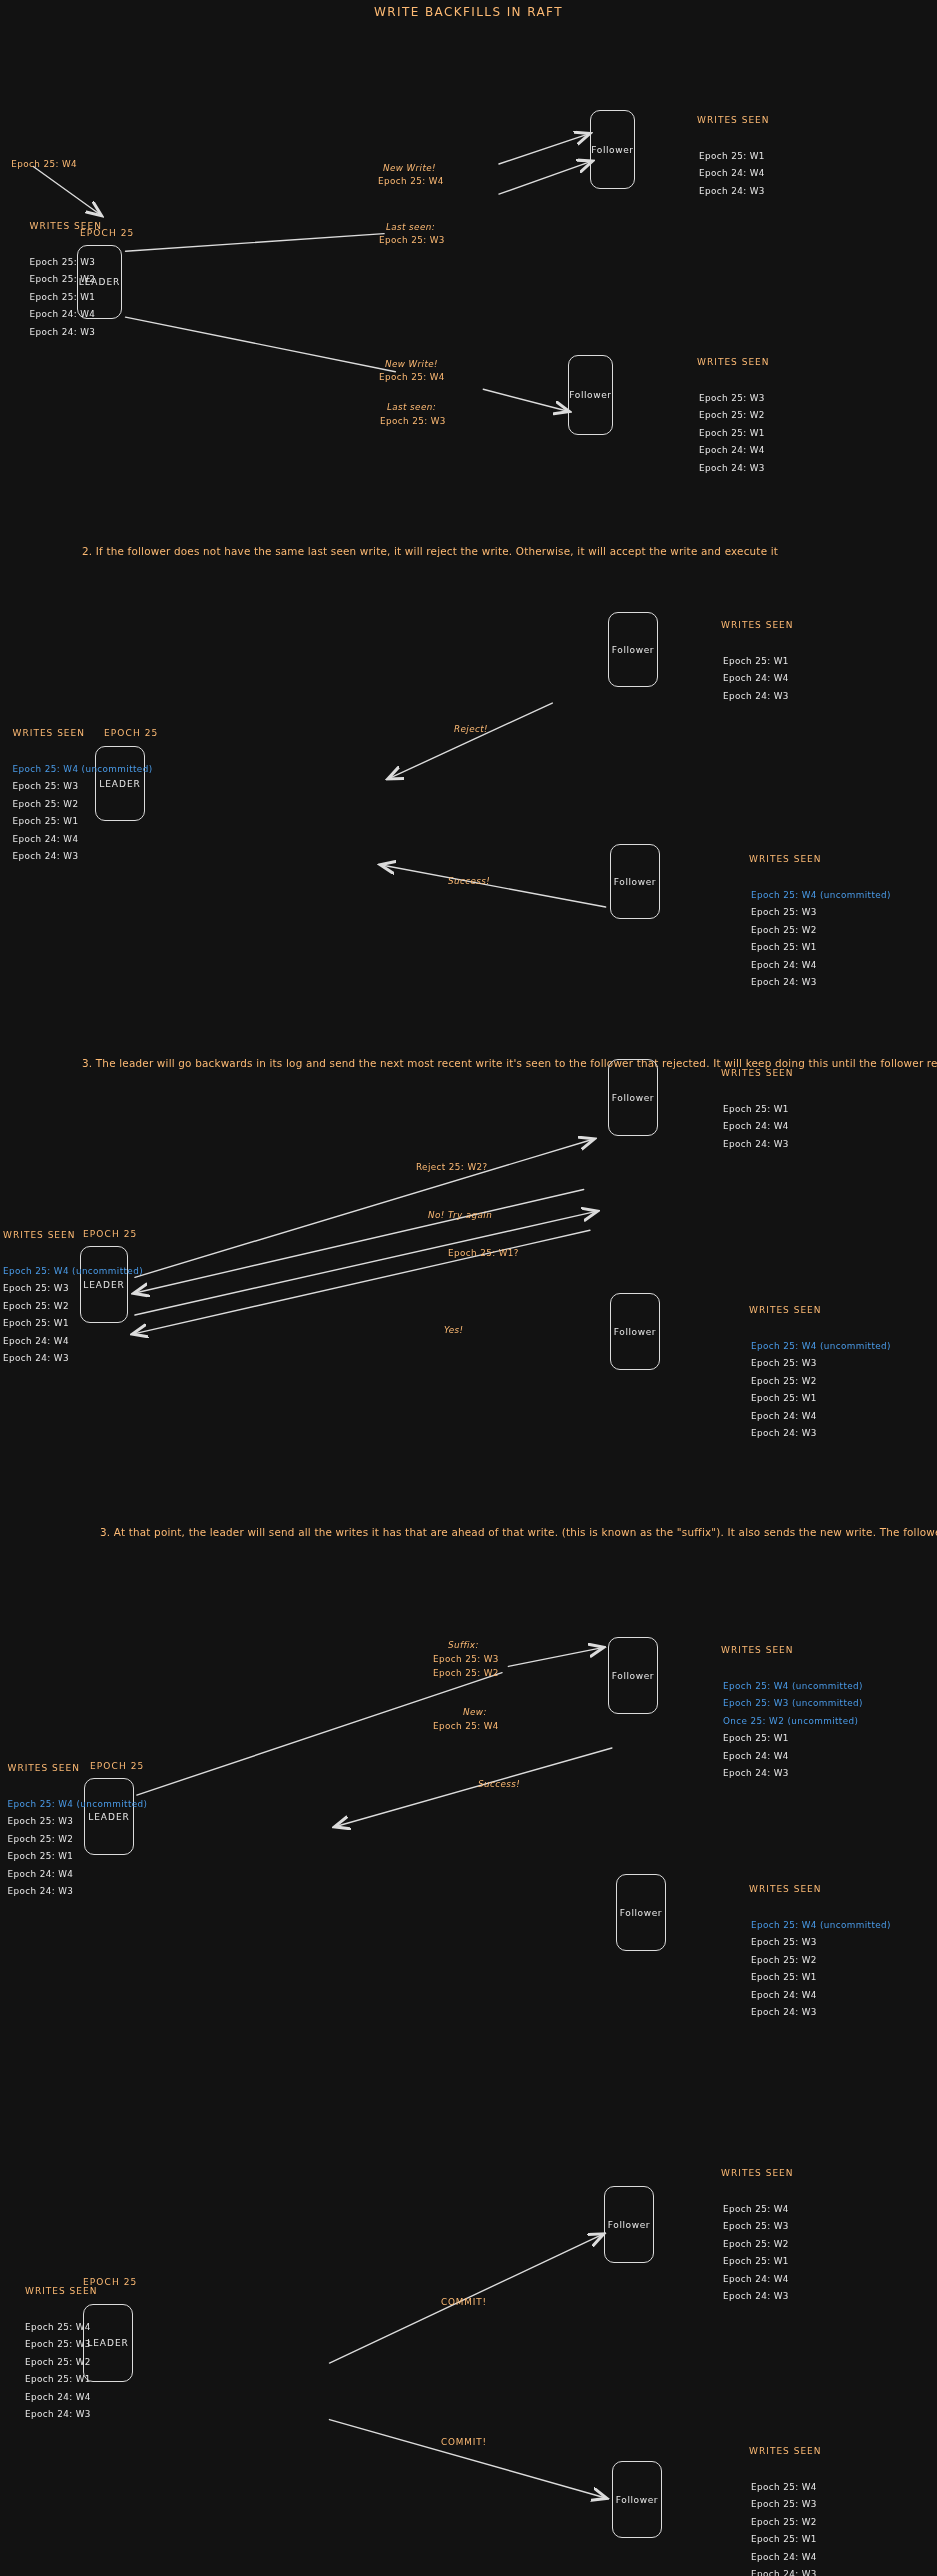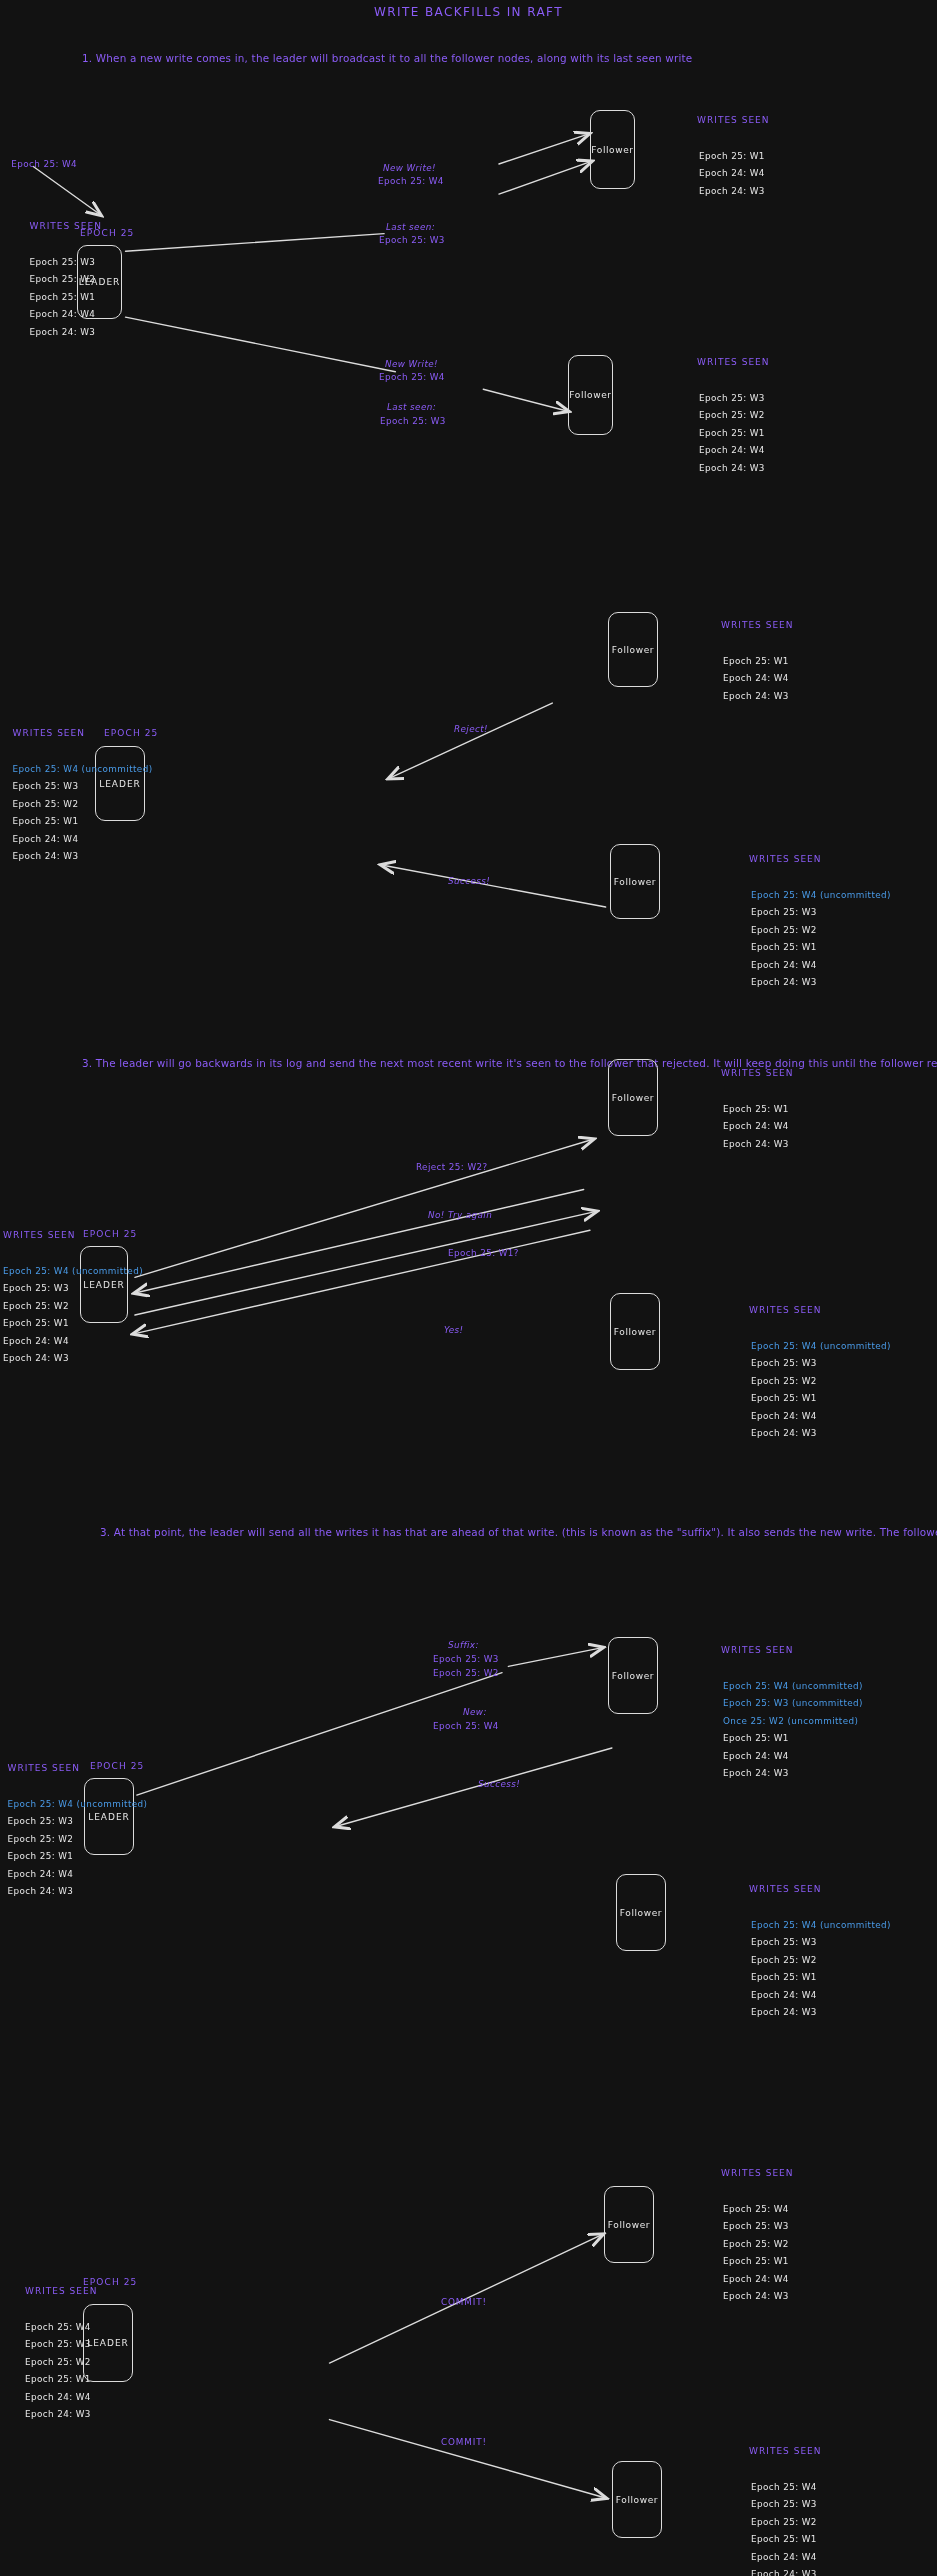--- a/index.html
+++ b/index.html
@@ -18,21 +18,21 @@
   .page {
     position: relative;
     width: 937px;
     height: 2576px;
   }
   
   .t {
     position: absolute;
     white-space: pre;
     letter-spacing: 0.4px;
-    color: #8b5cf6;
+    color: #fdba74;
   }
   .title {
     font-size: 12px;
     letter-spacing: 1.4px;
     font-variant: small-caps;
     text-transform: uppercase;
   }
   .step {
     font-size: 10.4px;
     letter-spacing: 0.2px;
@@ -127,21 +127,20 @@
     <line x1="218" y1="2860" x2="800" y2="2665"></line>
     <line x1="975" y1="2790" x2="540" y2="2885" style="display:none"></line>
     <line x1="975" y1="2785" x2="535" y2="2910" marker-end="url(#ah)"></line>
 
     <line x1="525" y1="3765" x2="960" y2="3560" marker-end="url(#ah)"></line>
     <line x1="525" y1="3855" x2="965" y2="3980" marker-end="url(#ah)"></line>
   </svg>
 
   <div class="t title" style="left:0;top:5px;width:937px;text-align:center;">WRITE BACKFILLS IN RAFT</div>
 
-  <div class="t step" style="left:82px;top:51px;width:803px;">1. When a new write comes in, the leader will broadcast it to all the follower nodes, along with its last seen write</div>
 
   <div class="t entry" style="left:11.3px;top:159px;">Epoch 25: W4</div>
 
   <div class="t epochcap" style="left:80px;top:228px;">EPOCH 25</div>
   <div class="node" style="left:77px;top:245px;width:45px;height:74px;">
     <span class="nodelabel caps">LEADER</span>
   </div>
   <div class="writes-list" style="left:29.5px;top:239px;">
     <div class="t hdr" style="position:relative;left:0;top:-17.6px;">WRITES SEEN</div>
     <div>
@@ -182,20 +181,21 @@
     <div class="t hdr" style="position:relative;left:-1.9px;top:-17.6px;">WRITES SEEN</div>
     <div>
         <div class="entry" style="margin-top: 7.5px;">Epoch 25: W3</div>
         <div class="entry" style="margin-top: 7.5px;">Epoch 25: W2</div>
         <div class="entry" style="margin-top: 7.5px;">Epoch 25: W1</div>
         <div class="entry" style="margin-top: 7.5px;">Epoch 24: W4</div>
         <div class="entry" style="margin-top: 7.5px;">Epoch 24: W3</div>
       </div>
   </div>
 
+  <div class="t step" style="left:82px;top:544px;width:810px;">2. If the follower does not have the same last seen write, it will reject the write. Otherwise, it will accept the write and execute it</div>
 
   <div class="t epochcap" style="left:104px;top:728px;">EPOCH 25</div>
   <div class="node" style="left:95px;top:746px;width:50px;height:75px;">
     <span class="nodelabel caps">LEADER</span>
   </div>
   <div class="writes-list" style="left:12.6px;top:746px;">
     <div class="t hdr" style="position:relative;left:0;top:-17.6px;">WRITES SEEN</div>
     <div>
         <div class="entry blue" style="margin-top: 7.5px;">Epoch 25: W4 (uncommitted)</div>
         <div class="entry" style="margin-top: 7.5px;">Epoch 25: W3</div>

